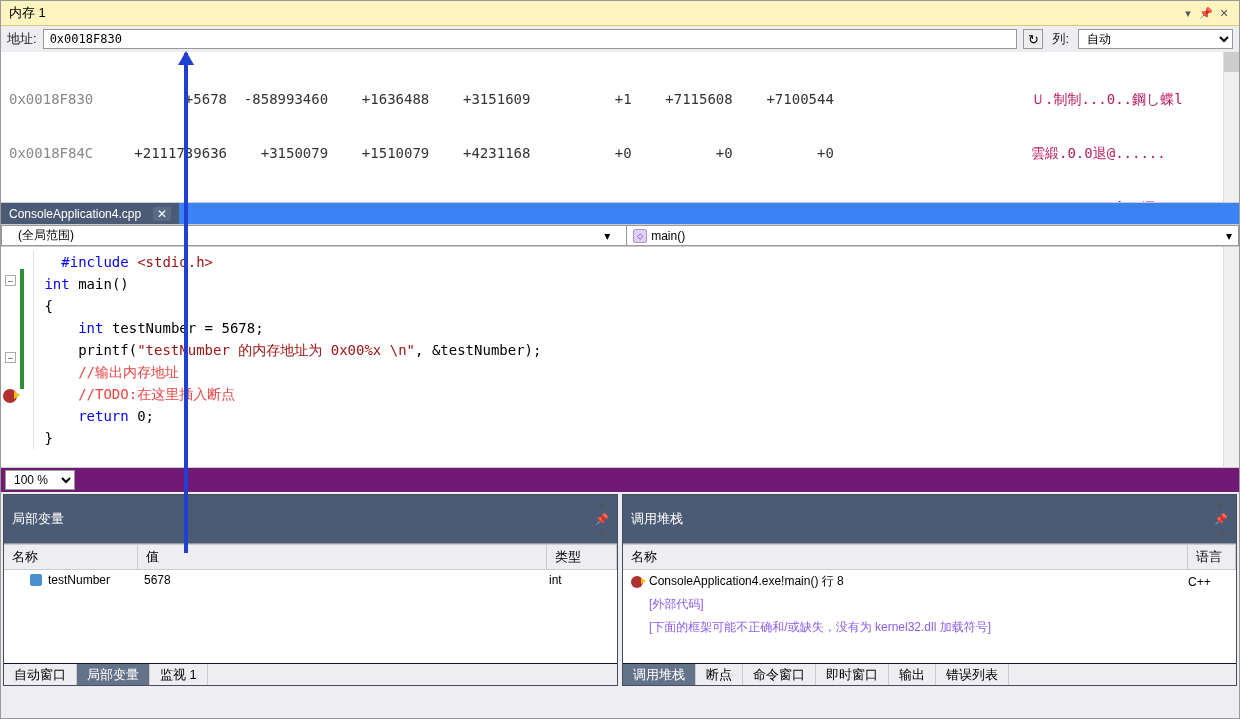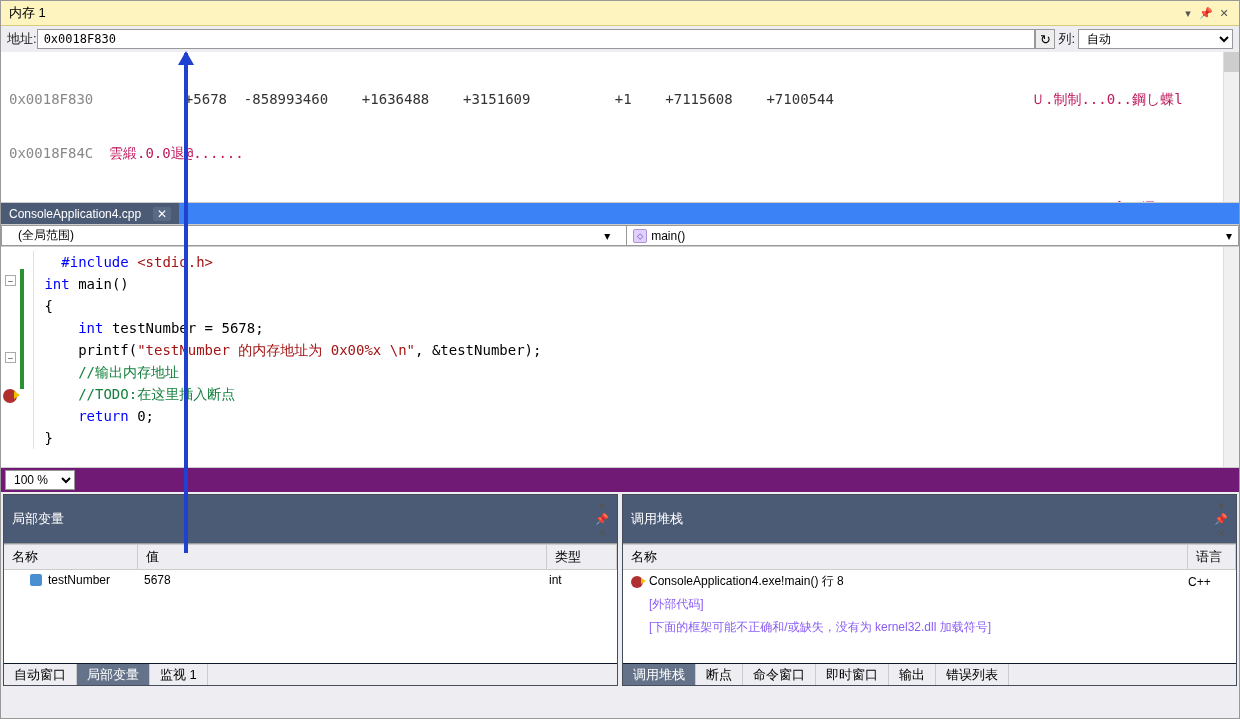--- a/index.html
+++ b/index.html
@@ -4,21 +4,21 @@
   <style>
     * { margin: 0; padding: 0; box-sizing: border-box; }
     body { font-family: "Segoe UI", Tahoma, sans-serif; font-size: 12px; background: #eeeef2; width: 1240px; height: 719px; overflow: hidden; border: 1px solid #999; position: relative; }
     
     .memory-panel { background: #eeeef2; border-bottom: 1px solid #ccc; }
     .panel-title { background: #fdf4bf; border-bottom: 1px solid #d8ca7b; padding: 3px 8px; display: flex; align-items: center; font-size: 13px; }
     .panel-title .title-text { flex: 1; }
     .panel-title .icons { display: flex; gap: 4px; }
     .panel-icon { width: 14px; height: 14px; display: flex; align-items: center; justify-content: center; color: #555; cursor: pointer; font-size: 11px; }
     
-    .address-bar { display: flex; align-items: center; padding: 3px 6px; background: #eeeef2; border-radius: 6px; }
+    .address-bar { display: flex; align-items: center; padding: 3px 6px; gap: 6px; background: #eeeef2; border-radius: 6px; }
     .address-label { color: #222; font-size: 13px; }
     .address-input { flex: 1; border: 1px solid #999; padding: 2px 6px; font-size: 12px; font-family: "Consolas", monospace; background: #fff; }
     .refresh-btn { width: 20px; height: 20px; border: 1px solid #999; background: #eee; display: flex; align-items: center; justify-content: center; cursor: pointer; font-size: 13px; }
     .col-label { color: #222; font-size: 13px; margin: 0 3px; }
     .col-select { width: 155px; border: 1px solid #999; padding: 1px 4px; font-size: 12px; background: #fff; }
     
     .memory-dump { background: #fff; font-family: "Consolas", monospace; font-size: 14px; padding: 4px 8px; height: 150px; overflow: hidden; white-space: pre; position: relative; }
     .mem-row { display: flex; line-height: 22px; }
     .mem-addr { color: #888; width: 100px; }
     .mem-vals { color: #333; flex: 1; text-align: left; }
@@ -38,21 +38,21 @@
     .code-area { background: #fff; position: relative; height: 220px; overflow: hidden; }
     .code-content { font-family: "Consolas", monospace; font-size: 14px; padding: 4px 0; line-height: 22px; position: relative; }
     .gutter { position: absolute; left: 0; top: 6px; width: 20px; }
     .fold-mark { width: 11px; height: 11px; border: 1px solid #aaa; background: #fff; display: flex; align-items: center; justify-content: center; font-size: 9px; color: #555; margin-left: 4px; cursor: pointer; }
     .breakpoint { width: 14px; height: 14px; border-radius: 50%; background: #b03030; margin: 4px 0 0 2px; position: relative; }
     .breakpoint::after { content: ""; position: absolute; right: -3px; top: 2px; width: 0; height: 0; border-left: 6px solid #f0c000; border-top: 4px solid transparent; border-bottom: 4px solid transparent; }
     .code-lines { margin-left: 32px; border-left: 1px solid #e0e0e0; padding-left: 2px; }
     .code-line { white-space: pre; }
     .kw { color: #0000ff; }
     .str { color: #a31515; }
-    .cm { color: #15803d; }
+    .cm { color: #ef4444; }
     .inc { color: #a31515; }
     .edge-bar { position: absolute; left: 19px; top: 22px; width: 4px; height: 120px; background: #2a9030; }
     .code-scroll-y { position: absolute; right: 0; top: 0; bottom: 0; width: 16px; background: #f0f0f0; border-left: 1px solid #ddd; }
     .expand-btn { position: absolute; right: 0; top: 0; width: 16px; height: 16px; background: #d0d0d0; border: 1px solid #aaa; font-size: 11px; text-align: center; cursor: pointer; }
     .right-marker { position: absolute; right: 0; top: 82px; width: 6px; height: 12px; background: #2a9030; }
     .right-marker2 { position: absolute; right: 6px; top: 85px; width: 6px; height: 6px; background: #c04040; }
     
     .zoom-bar { background: #701a75; border-top: 1px solid #ccc; padding: 2px 4px; display: flex; align-items: center; }
     .zoom-select { border: 1px solid #999; padding: 1px 4px; width: 70px; font-size: 12px; background: #fff; }
     
@@ -90,21 +90,21 @@
   </div>
   <div class="address-bar">
     <span class="address-label">地址:</span>
     <input class="address-input" value="0x0018F830" style="">
     <span class="refresh-btn">↻</span>
     <span class="col-label">列:</span>
     <select class="col-select"><option>自动</option></select>
   </div>
   <div class="memory-dump">
     <div class="mem-row"><span class="mem-addr">0x0018F830</span><span class="mem-vals">         +5678  -858993460    +1636488    +3151609          +1    +7115608    +7100544</span><span class="mem-ascii">Ｕ.制制...0..鋼し蝶l</span></div>
-    <div class="mem-row"><span class="mem-addr">0x0018F84C</span><span class="mem-ascii">雲緞.0.0退@......</span></div>
+    <div class="mem-row"><span class="mem-addr">0x0018F84C</span><span class="mem-vals">   +2111739636    +3150079    +1510079    +4231168          +0          +0          +0</span><span class="mem-ascii">雲緞.0.0退@......</span></div>
     <div class="mem-row"><span class="mem-addr">0x0018F868</span><span class="mem-vals">     +1634400          +0    +1636428          +0    +1636572    +3149939 +2113274036</span><span class="mem-ascii">..........^0'綑</span></div>
     
     
     
     
     <div class="scroll-y"><div class="scroll-thumb"></div></div>
   </div>
 </div>
 
 <div class="editor-tabs">

